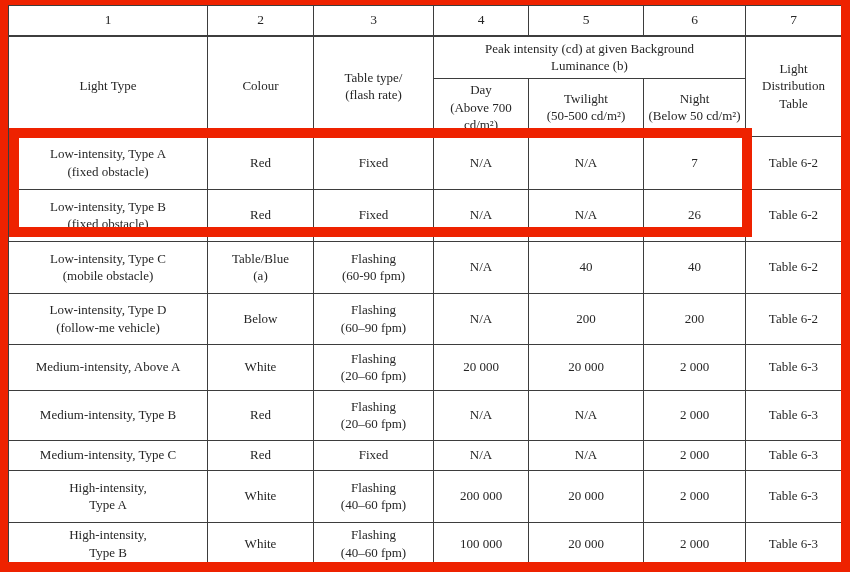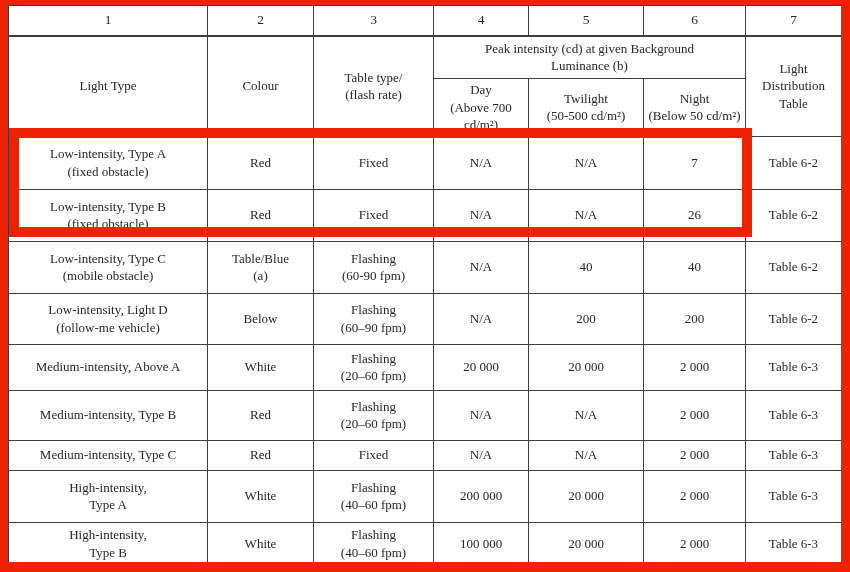--- a/index.html
+++ b/index.html
@@ -139,21 +139,21 @@
       <td class="body-left">Table/Blue
 (a)</td>
       <td class="body-left">Flashing
 (60-90 fpm)</td>
       <td>N/A</td>
       <td>40</td>
       <td>40</td>
       <td class="dist">Table 6-2</td>
     </tr>
     <tr style="height:51px">
-      <td class="body-left">Low-intensity, Light D
+      <td class="body-left">Low-intensity, Type D
 (follow-me vehicle)</td>
       <td class="body-left">Below</td>
       <td class="body-left">Flashing
 (60–90 fpm)</td>
       <td>N/A</td>
       <td>200</td>
       <td>200</td>
       <td class="dist">Table 6-2</td>
     </tr>
     <tr style="height:46px">

